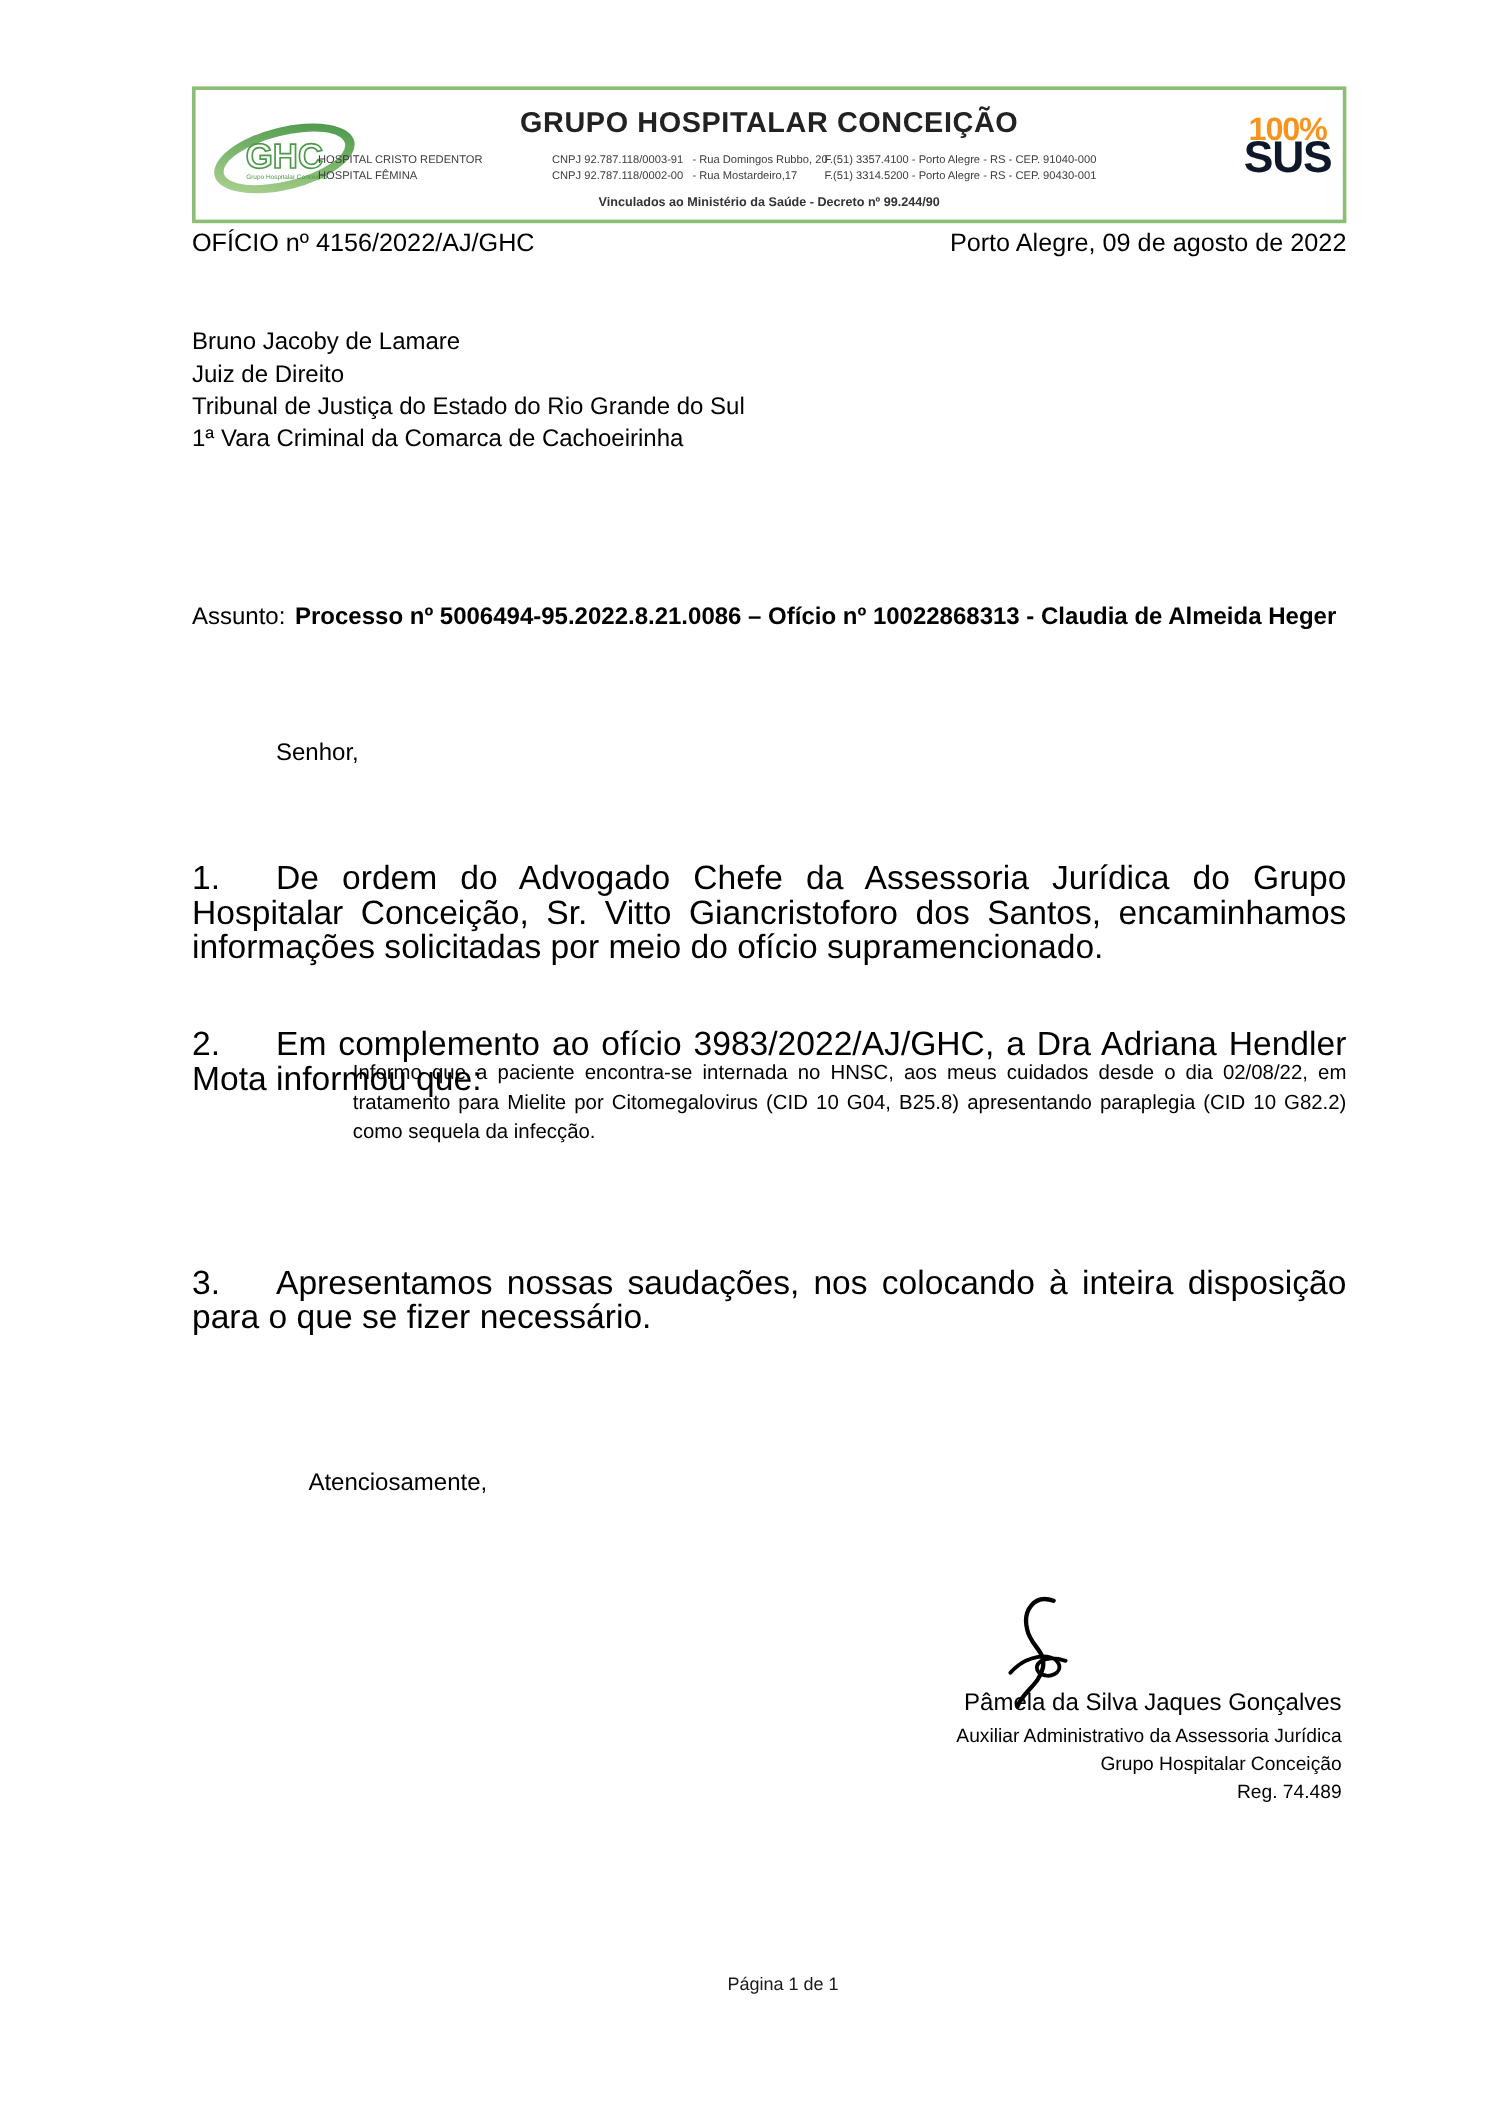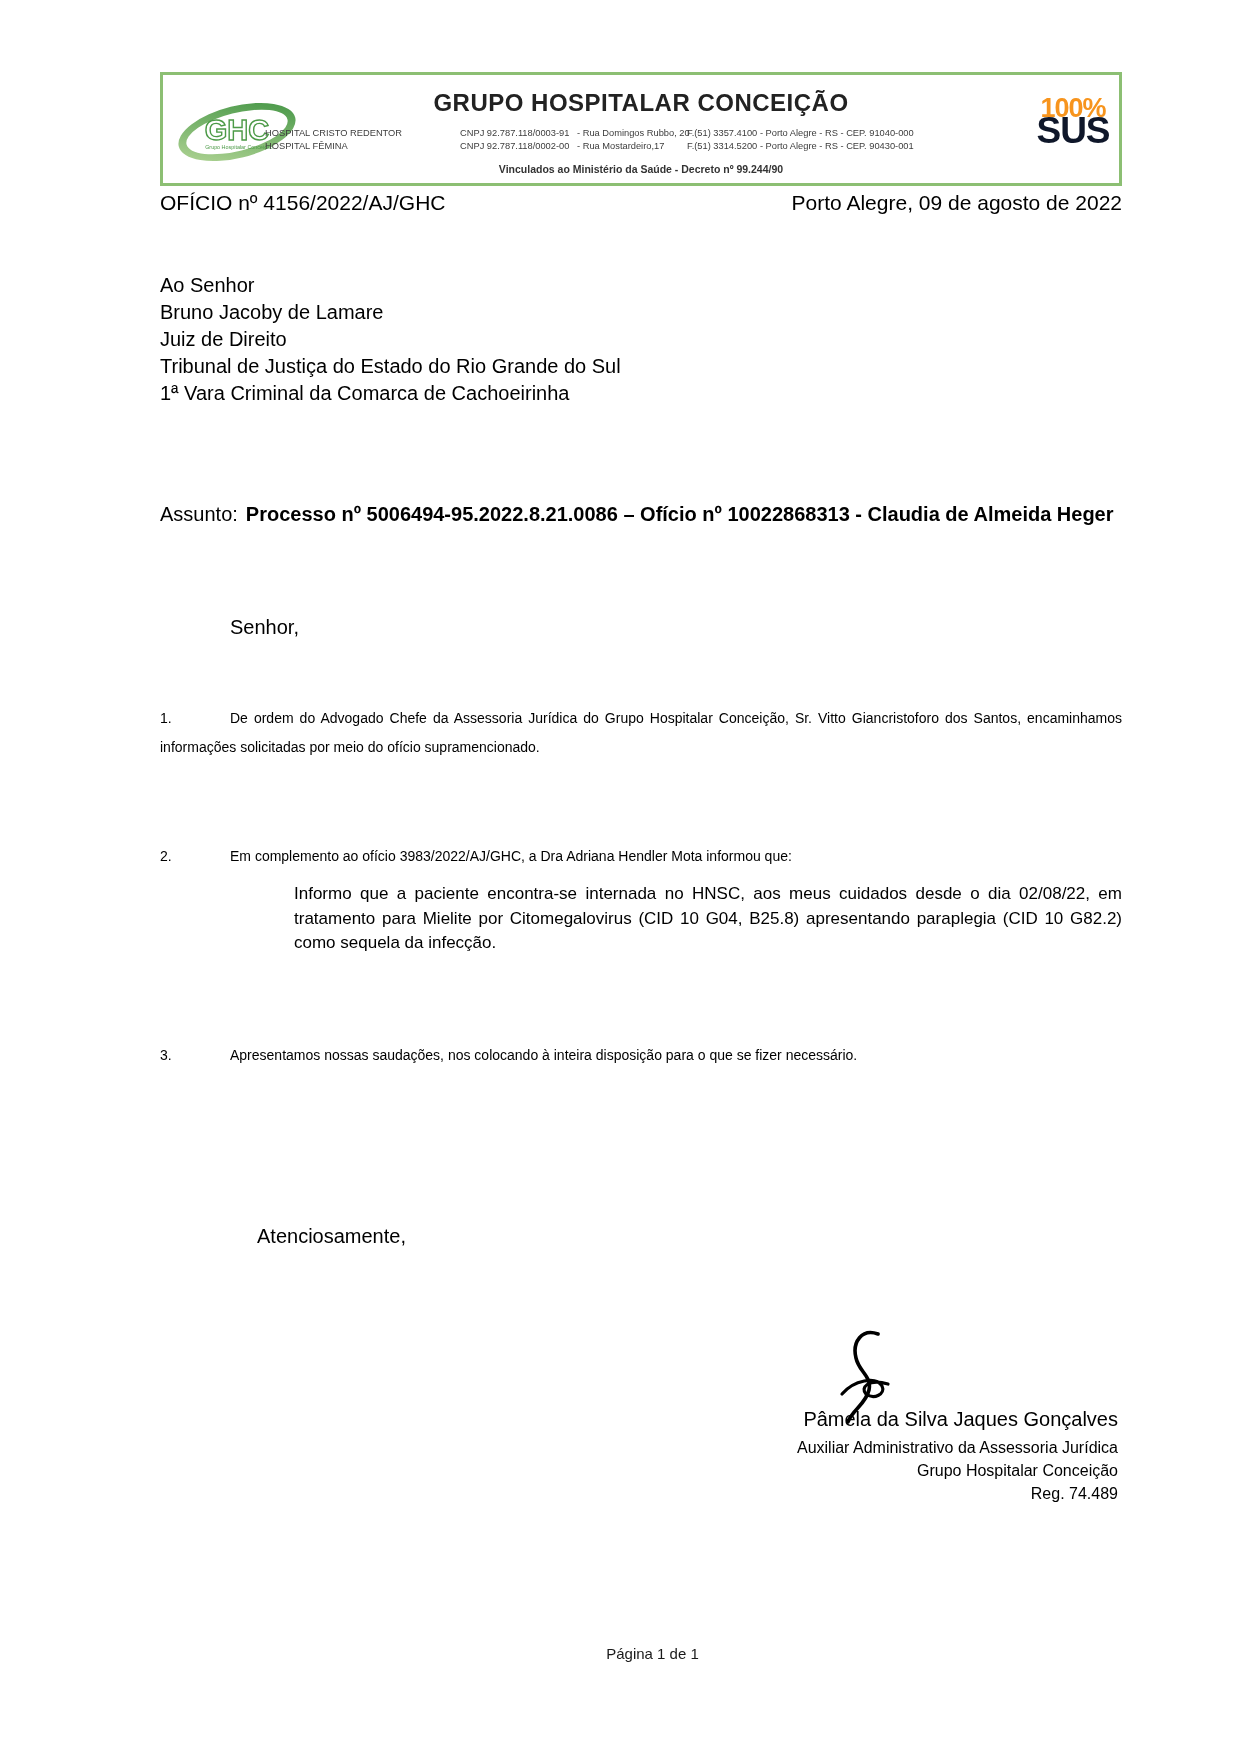--- a/index.html
+++ b/index.html
@@ -44,21 +44,21 @@
   .recipient { position:absolute; left:160px; top:272px; font-size:20px; line-height:27px; }
   .subject {
     position:absolute; left:160px; top:481px; width:962px;
     font-size:20px; line-height:27.5px; text-align:justify;
   }
   .subject .label { padding-right:8px; }
   .subject .value { font-weight:bold; }
   .salutation { position:absolute; left:230px; top:616px; font-size:20px; }
   .para {
     position:absolute; left:160px; width:962px;
-    font-size:14px; line-height:28.5px; text-align:justify;
+    font-size:28px; line-height:28.5px; text-align:justify;
   }
   .para .pnum { display:inline-block; width:70px; }
   .p1 { top:690px; }
   .p2 { top:828px; }
   .p3 { top:1027px; }
   .quote {
     position:absolute; left:294px; top:882px; width:828px;
     font-size:17px; line-height:24.5px; text-align:justify;
   }
   .closing { position:absolute; left:257px; top:1225px; font-size:20px; }
@@ -118,21 +118,20 @@
       <span class="sus-word">SUS</span>
     </div>
   </div>
 
   <div class="ref-row">
     <span>OFÍCIO nº 4156/2022/AJ/GHC</span>
     <span>Porto Alegre, 09 de agosto de 2022</span>
   </div>
 
   <div class="recipient">
-    <div>Ao Senhor</div>
     <div>Bruno Jacoby de Lamare</div>
     <div>Juiz de Direito</div>
     <div>Tribunal de Justiça do Estado do Rio Grande do Sul</div>
     <div>1ª Vara Criminal da Comarca de Cachoeirinha</div>
   </div>
 
   <p class="subject"><span class="label">Assunto:</span><span class="value">Processo nº 5006494-95.2022.8.21.0086 – Ofício nº 10022868313 - Claudia de Almeida Heger</span></p>
 
   <div class="salutation">Senhor,</div>
 

